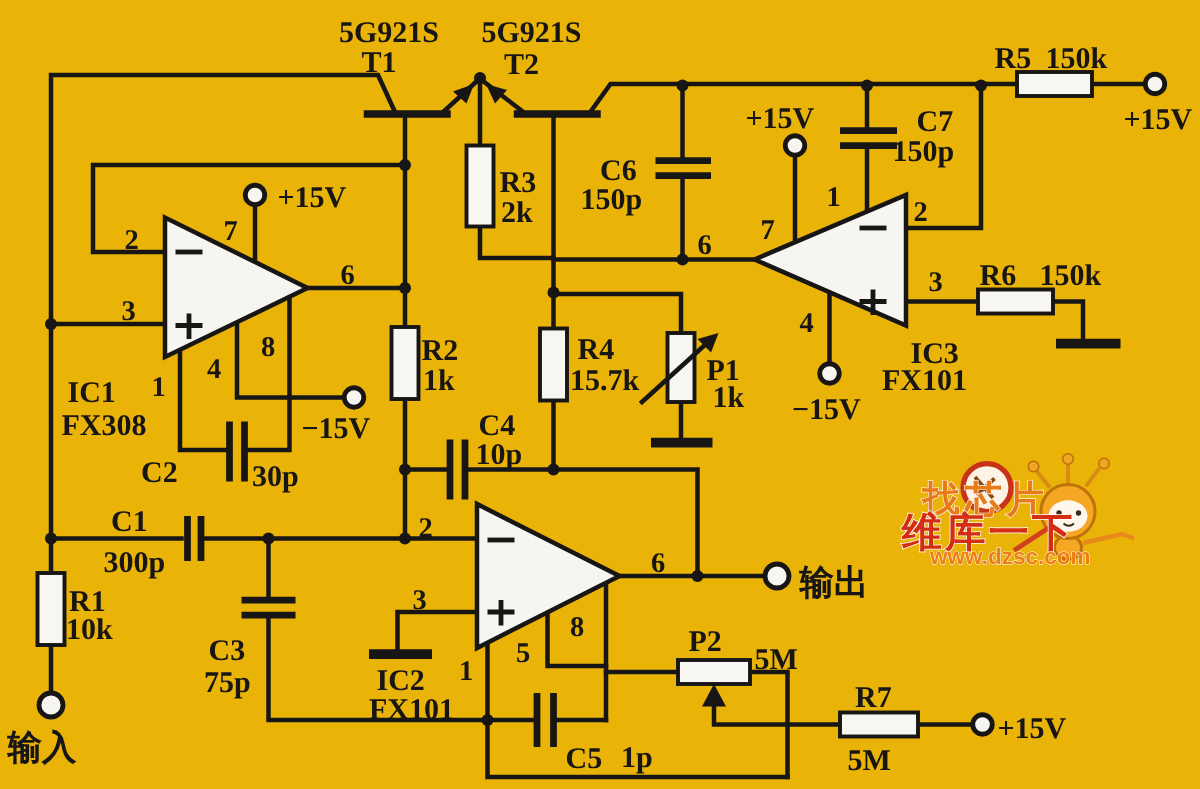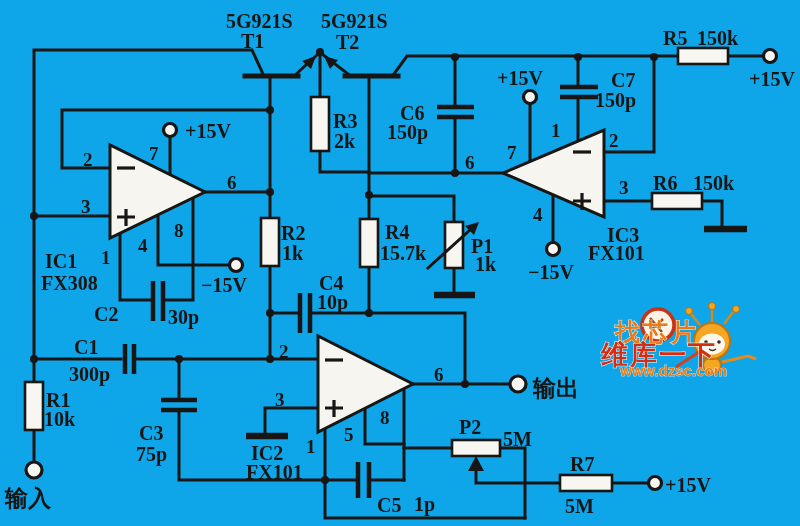--- a/index.html
+++ b/index.html
@@ -1,18 +1,18 @@
 <!DOCTYPE html>
 <html><head>
 <meta charset="utf-8">
 <style>
   html,body{margin:0;padding:0;background:#d8d6d0;}
   .stage{
     position:relative;width:800px;height:526px;overflow:hidden;
-    background:#0ea5e9;
+    background:#eab308;
     font-family:"Liberation Serif","DejaVu Serif",serif;
   }
   svg{position:absolute;left:0;top:0;}
   .wire{stroke:#181614;stroke-width:3;fill:none;stroke-linecap:square;}
   .bar{stroke:#181614;stroke-width:5;fill:none;stroke-linecap:square;}
   .plate{stroke:#181614;stroke-width:4.5;fill:none;stroke-linecap:butt;}
   .gnd{stroke:#181614;stroke-width:6.5;fill:none;stroke-linecap:butt;}
   .box{fill:#f7f6f1;stroke:#181614;stroke-width:2.6;}
   .tri{fill:#f6f5f0;stroke:#181614;stroke-width:3;stroke-linejoin:miter;}
   .term{fill:#f6f5f0;stroke:#181614;stroke-width:3.2;}

